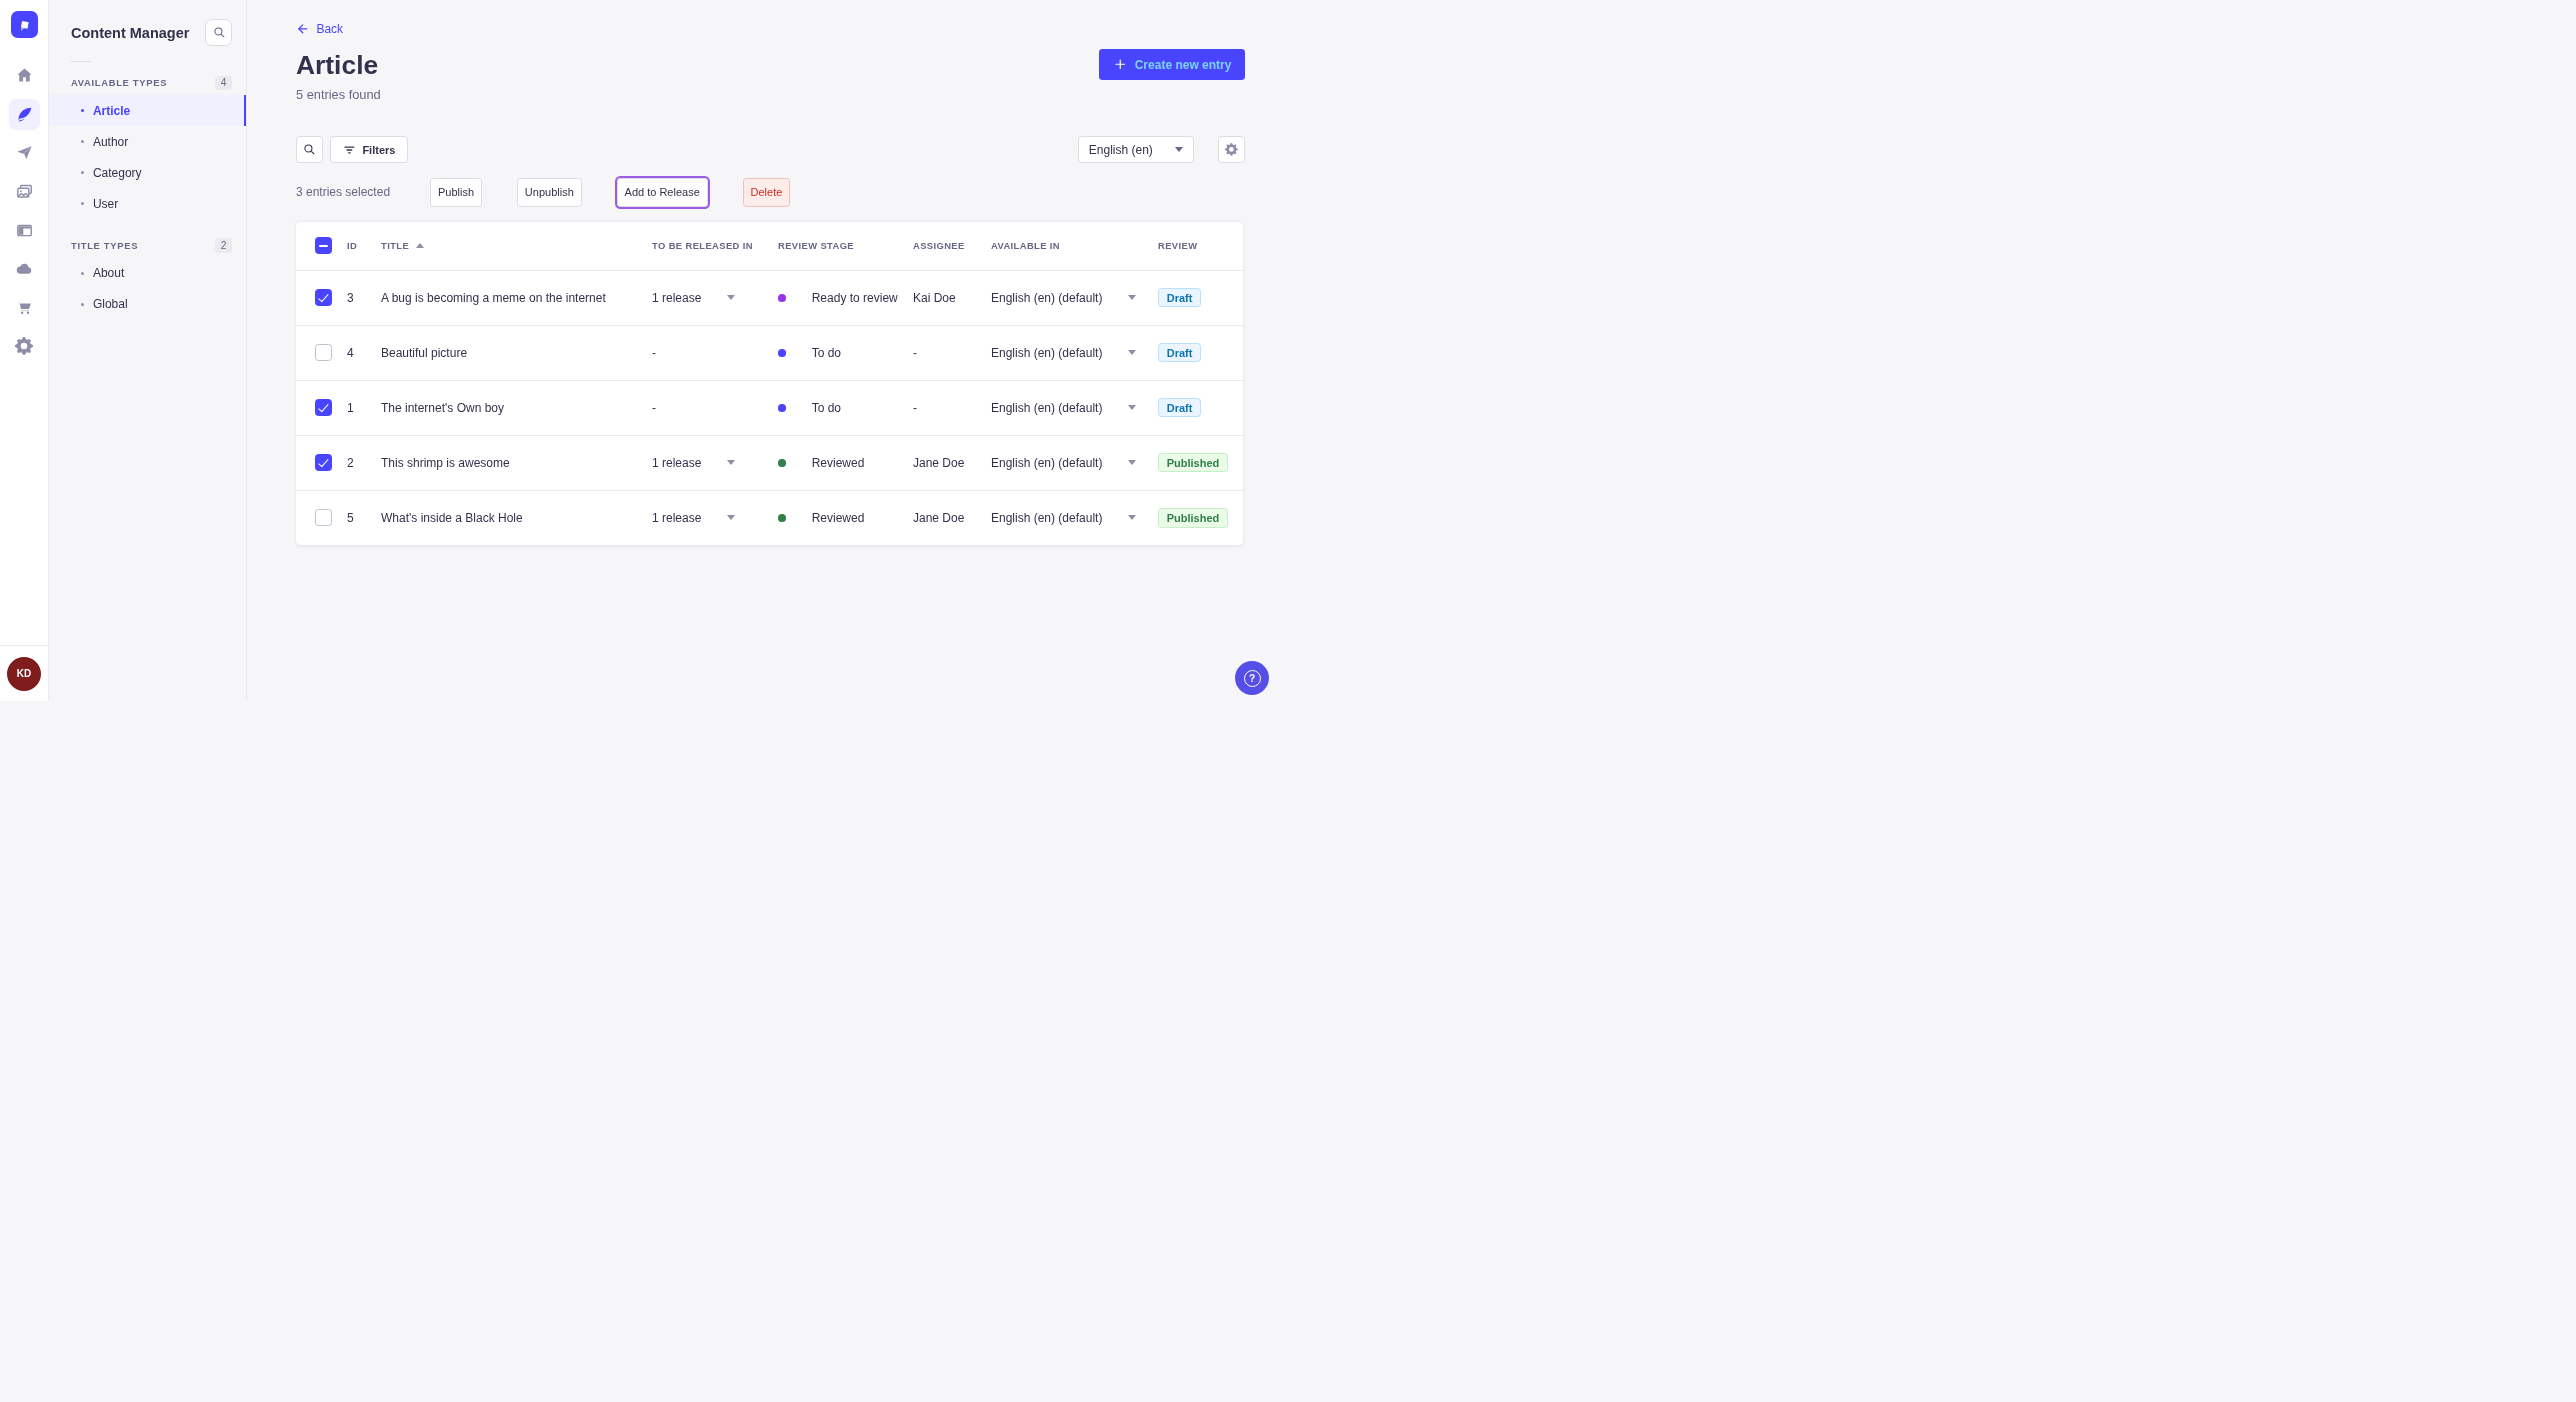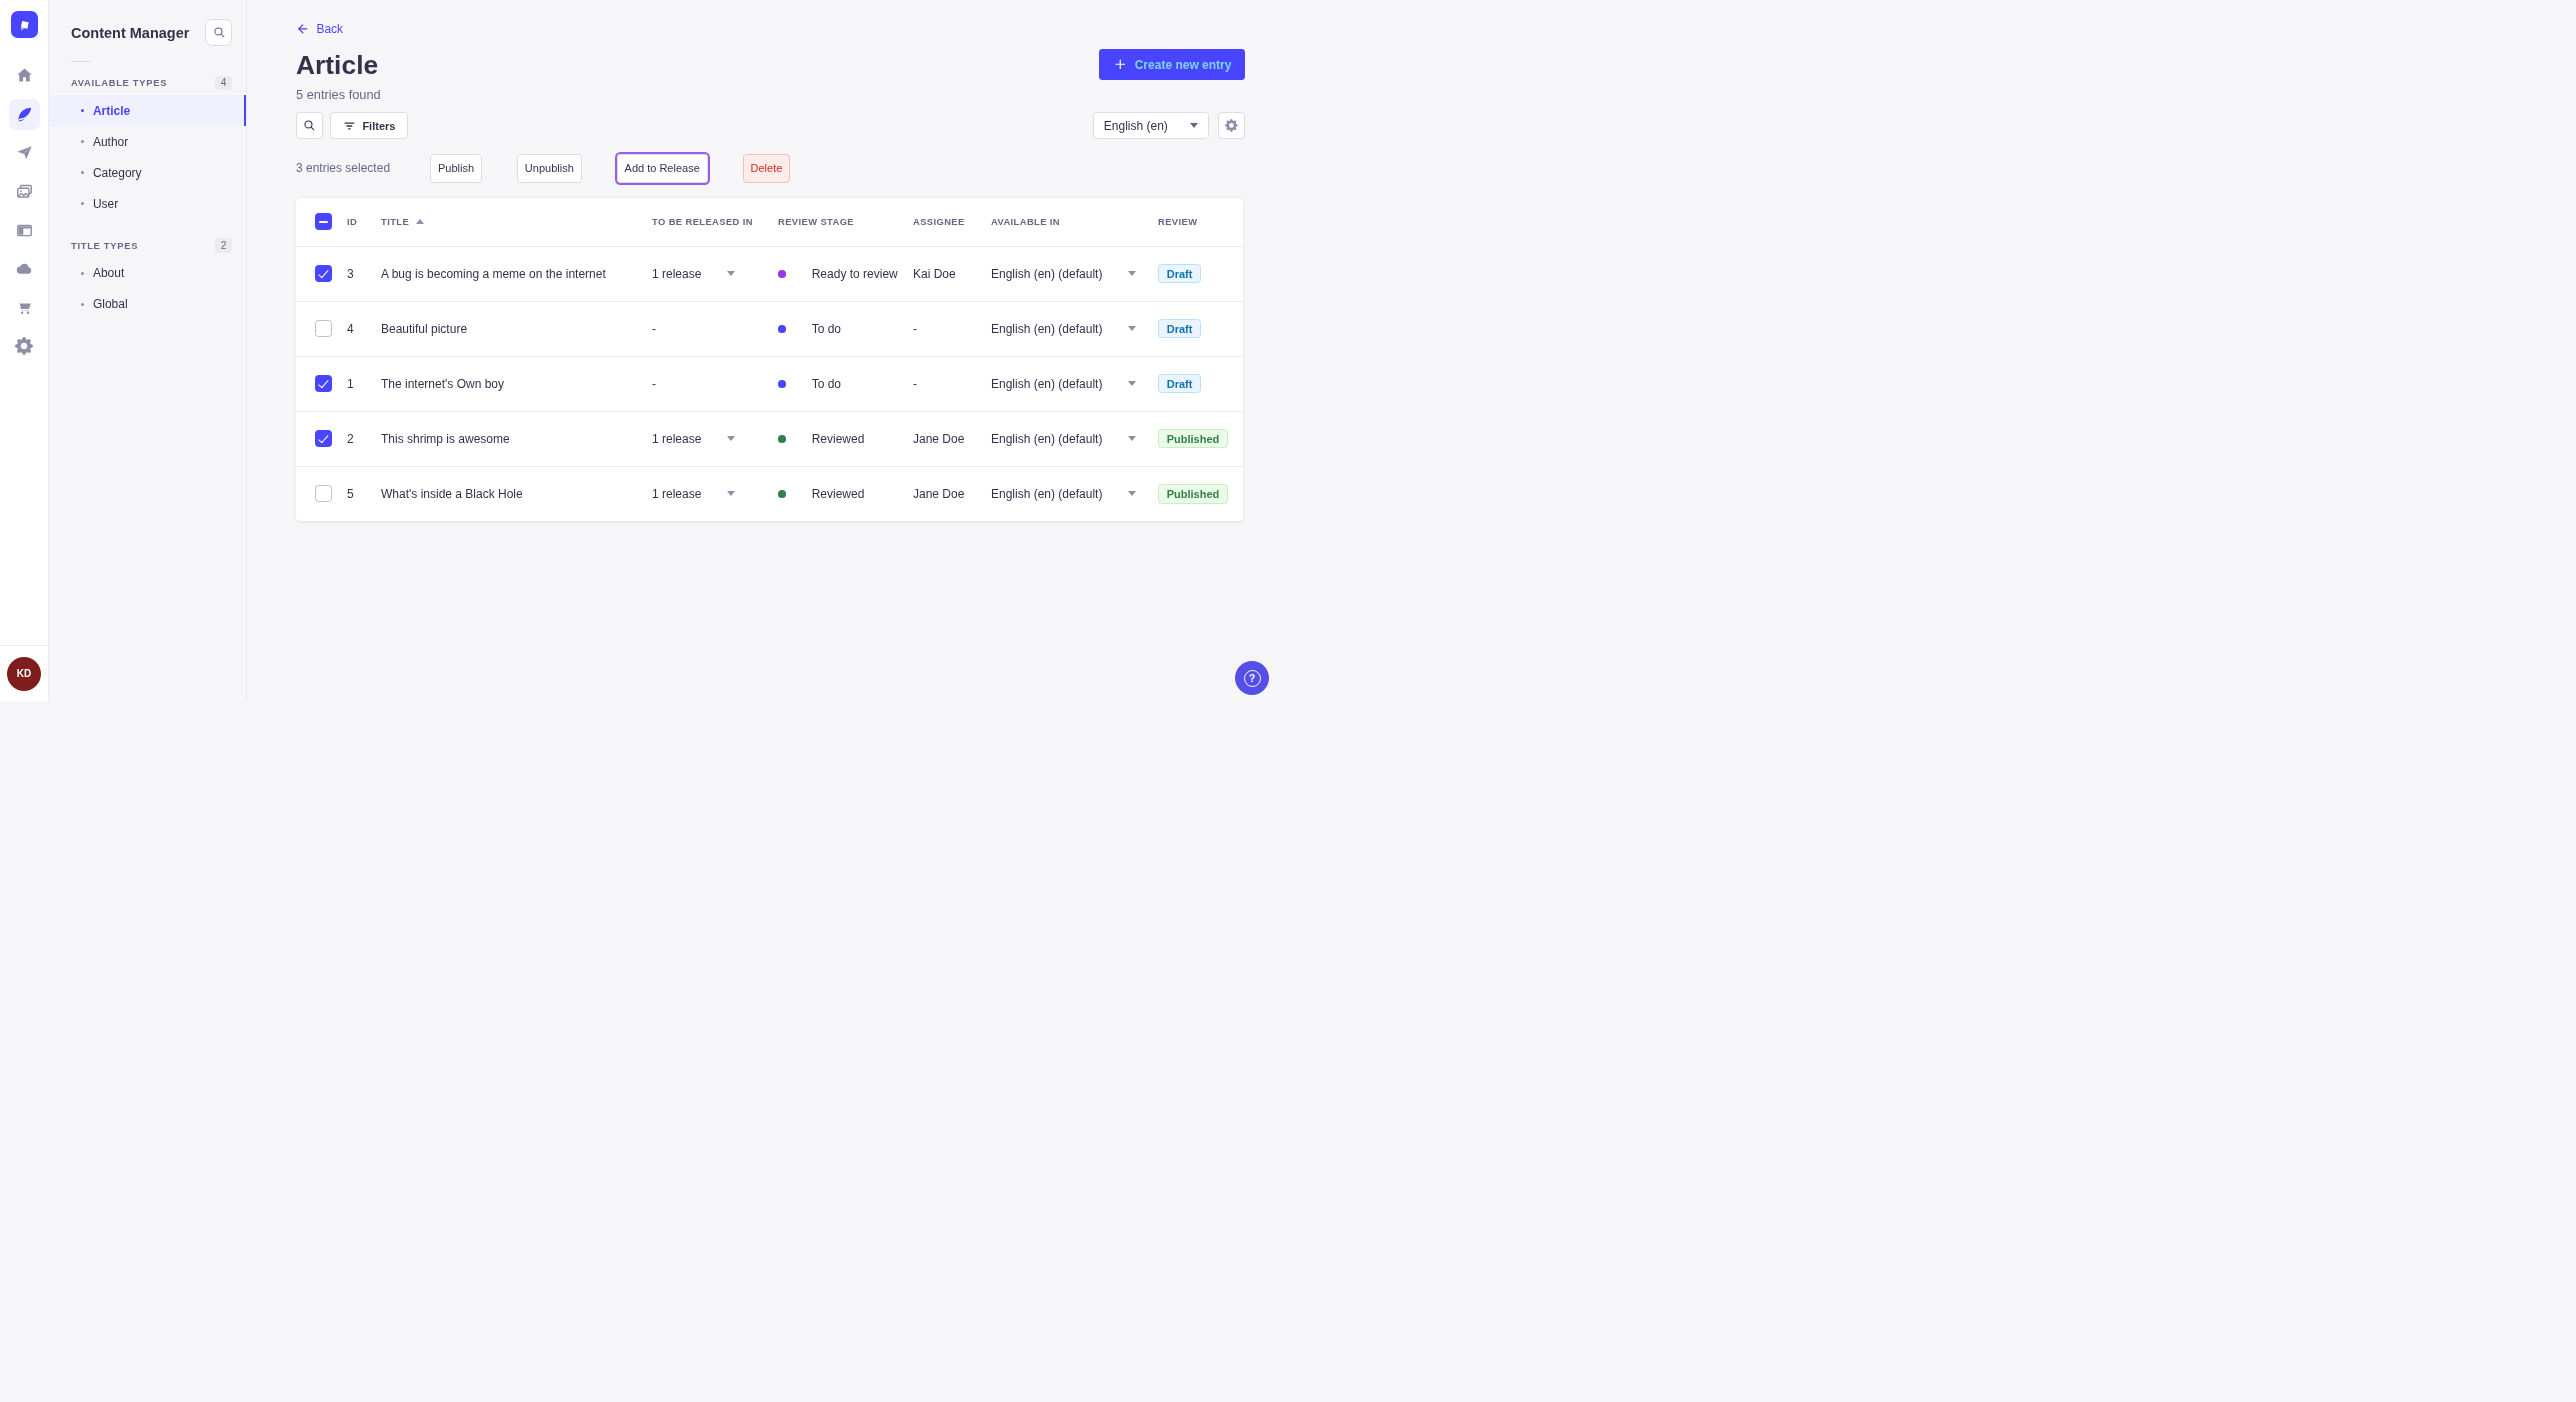--- a/index.html
+++ b/index.html
@@ -32,24 +32,24 @@
   .nav-item.active .dot { background:#4945ff; }
   .section-gap { height:19px; }
 
   
   .main { flex:1; position:relative; padding:22px 43px 0 49px; }
   .back-row { display:flex; align-items:center; gap:6.8px; color:#4945ff; font-size:12px; cursor:pointer; width:max-content; }
   .page-title { margin-top:13.6px; font-size:26.4px; font-weight:bold; color:#32324d; }
   .page-sub { margin-top:6.8px; font-size:12.8px; color:#666687; }
   .create-btn { position:absolute; top:49px; right:43px; height:31px; background:#4945ff; color:#7dd3fc; border:none; border-radius:3.4px; font-size:12px; font-weight:bold; padding:0 13.6px; display:flex; align-items:center; gap:7.7px; cursor:pointer; font-family:inherit; }
 
-  .toolbar { margin-top:10px; display:flex; align-items:center; }
+  .toolbar { margin-top:34px; display:flex; align-items:center; }
   .toolbar .sq { border-radius:3.4px; }
   .filters-btn { height:27px; margin-left:6.8px; background:#fff; border:0.9px solid #dcdce4; border-radius:3.4px; display:flex; align-items:center; gap:6.8px; padding:0 12px; font-size:11px; font-weight:bold; color:#32324d; cursor:pointer; font-family:inherit; }
-  .toolbar-right { margin-left:auto; display:flex; align-items:center; gap:9px; }
+  .toolbar-right { margin-left:auto; display:flex; align-items:center; gap:24px; }
   .locale-select { height:27px; background:#fff; border:0.9px solid #dcdce4; border-radius:3.4px; display:flex; align-items:center; padding:0 10.2px; font-size:12px; color:#32324d; cursor:pointer; gap:22px; }
 
   .selection-bar { margin-top:14.5px; display:flex; align-items:center; gap:6.8px; }
   .selected-text { font-size:12px; color:#666687; margin-right:5.1px; }
   .act-btn { height:29px; background:#fff; border:0.9px solid #dcdce4; border-radius:3.4px; padding:0 7px; font-size:11px; font-weight:normal; color:#32324d; cursor:pointer; font-family:inherit;margin-left:28px; }
   .act-btn.highlighted { outline:2.6px solid #9b5be4; }
   .act-btn.danger { background:#fcecea; border-color:#f1c0b8; color:#d02b20; }
 
   
   .table-card { margin-top:15.3px; background:#fff; border-radius:4.3px; box-shadow:0 0.9px 3.4px rgba(33,33,52,0.1); width:947px; }

